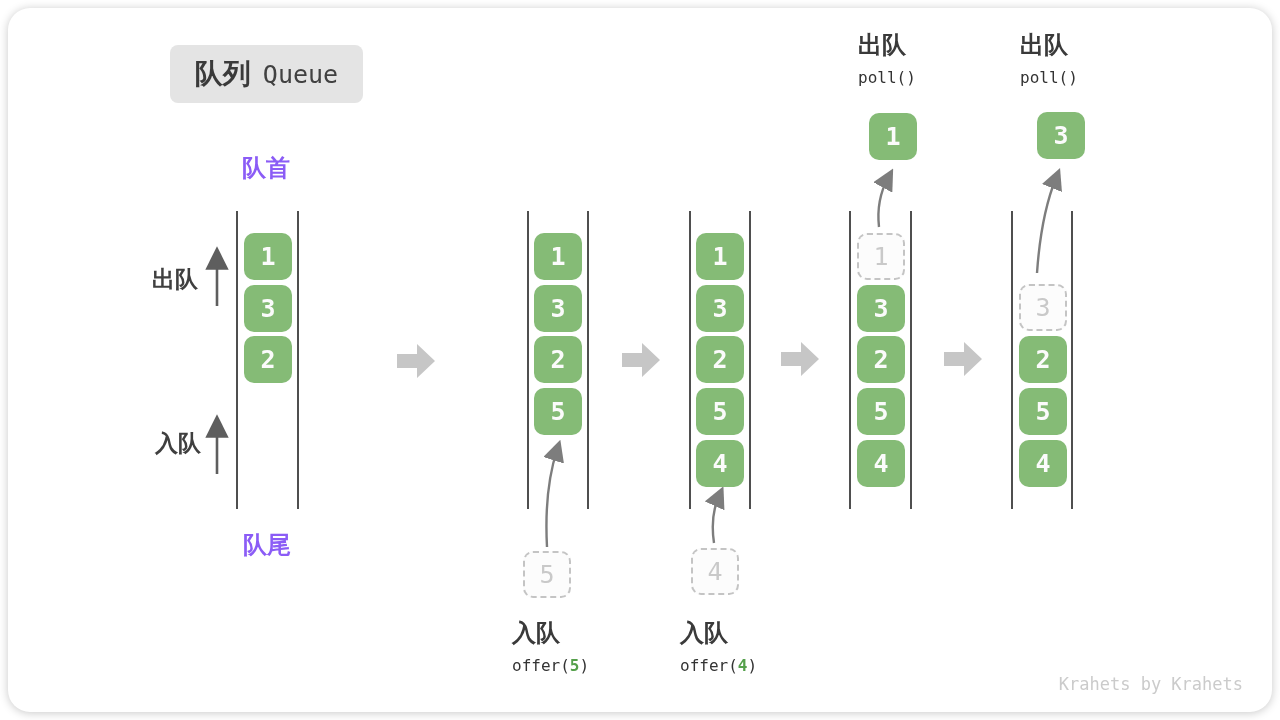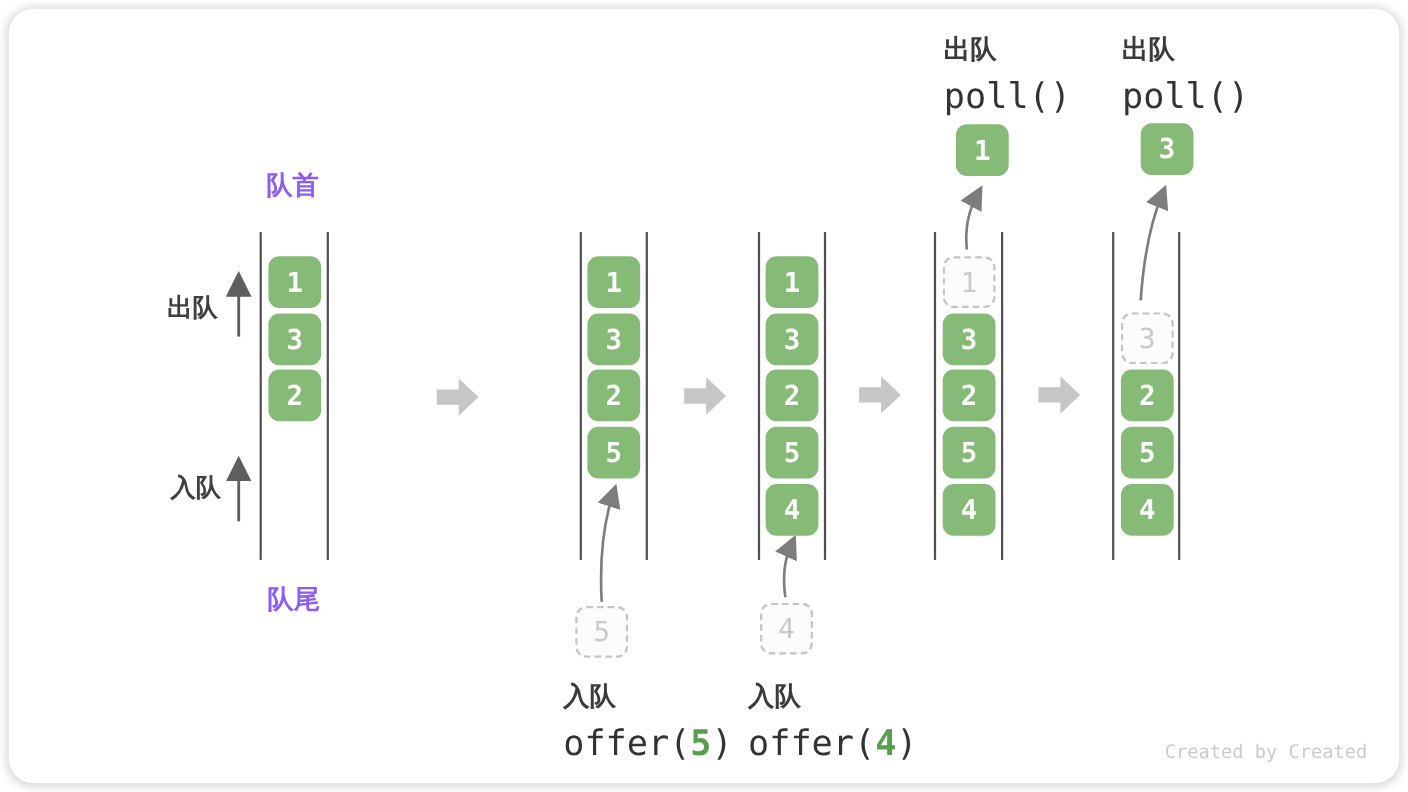--- a/index.html
+++ b/index.html
@@ -25,34 +25,38 @@
           display:flex; align-items:center; justify-content:center;
           font-family:"DejaVu Sans Mono", monospace; font-weight:bold;
           font-size:25px; color:#fbfbfb; }
   .ghost { position:absolute; width:48px; height:47px; background:#fcfcfc;
            border:2px dashed #c4c4c4; border-radius:10px;
            display:flex; align-items:center; justify-content:center;
            font-family:"DejaVu Sans Mono", monospace; font-size:25px; color:#c9c9c9; }
 
   .op { position:absolute; }
   .op .op-zh { font-size:24px; font-weight:bold; color:#3a3a3a; margin-bottom:7px; }
-  .op .op-code { font-family:"DejaVu Sans Mono", monospace; font-size:32px; color:#333333; }
+  .op .op-code { font-family:"DejaVu Sans Mono", monospace; font-size:16px; color:#333333; }
   .op .op-arg { color:#55a04b; font-weight:bold; }
 
   .credit { position:absolute; right:37px; top:674px;
             font-family:"DejaVu Sans Mono", monospace; font-size:17px; color:#cbcbcb; }
 
   svg.overlay { position:absolute; left:0; top:0; width:1280px; height:720px; pointer-events:none; }
 </style>
 </head>
 <body>
 
 <div id="canvas">
   <div class="card"></div>
 
+  <div class="title-box">
+    <span class="title-zh">队列</span>
+    <span class="title-en">Queue</span>
+  </div>
 
   <div class="zh-label" style="left:242px; top:152px;">队首</div>
   <div class="zh-label" style="left:243px; top:529px;">队尾</div>
   <div class="zh-label-sm" style="left:152px; top:264px;">出队</div>
   <div class="zh-label-sm" style="left:155px; top:428px;">入队</div>
 
   <div class="vline" style="left:236px;"></div>
   <div class="vline" style="left:297px;"></div>
   <div class="vline" style="left:527px;"></div>
   <div class="vline" style="left:587px;"></div>
@@ -129,14 +133,14 @@
 
   <div class="op" style="left:858px; top:29px;">
     <div class="op-zh">出队</div>
     <div class="op-code">poll()</div>
   </div>
   <div class="op" style="left:1020px; top:29px;">
     <div class="op-zh">出队</div>
     <div class="op-code">poll()</div>
   </div>
 
-  <div class="credit">Created by Created</div>
+  <div class="credit">Krahets by Krahets</div>
 </div>
 
 </body></html>

